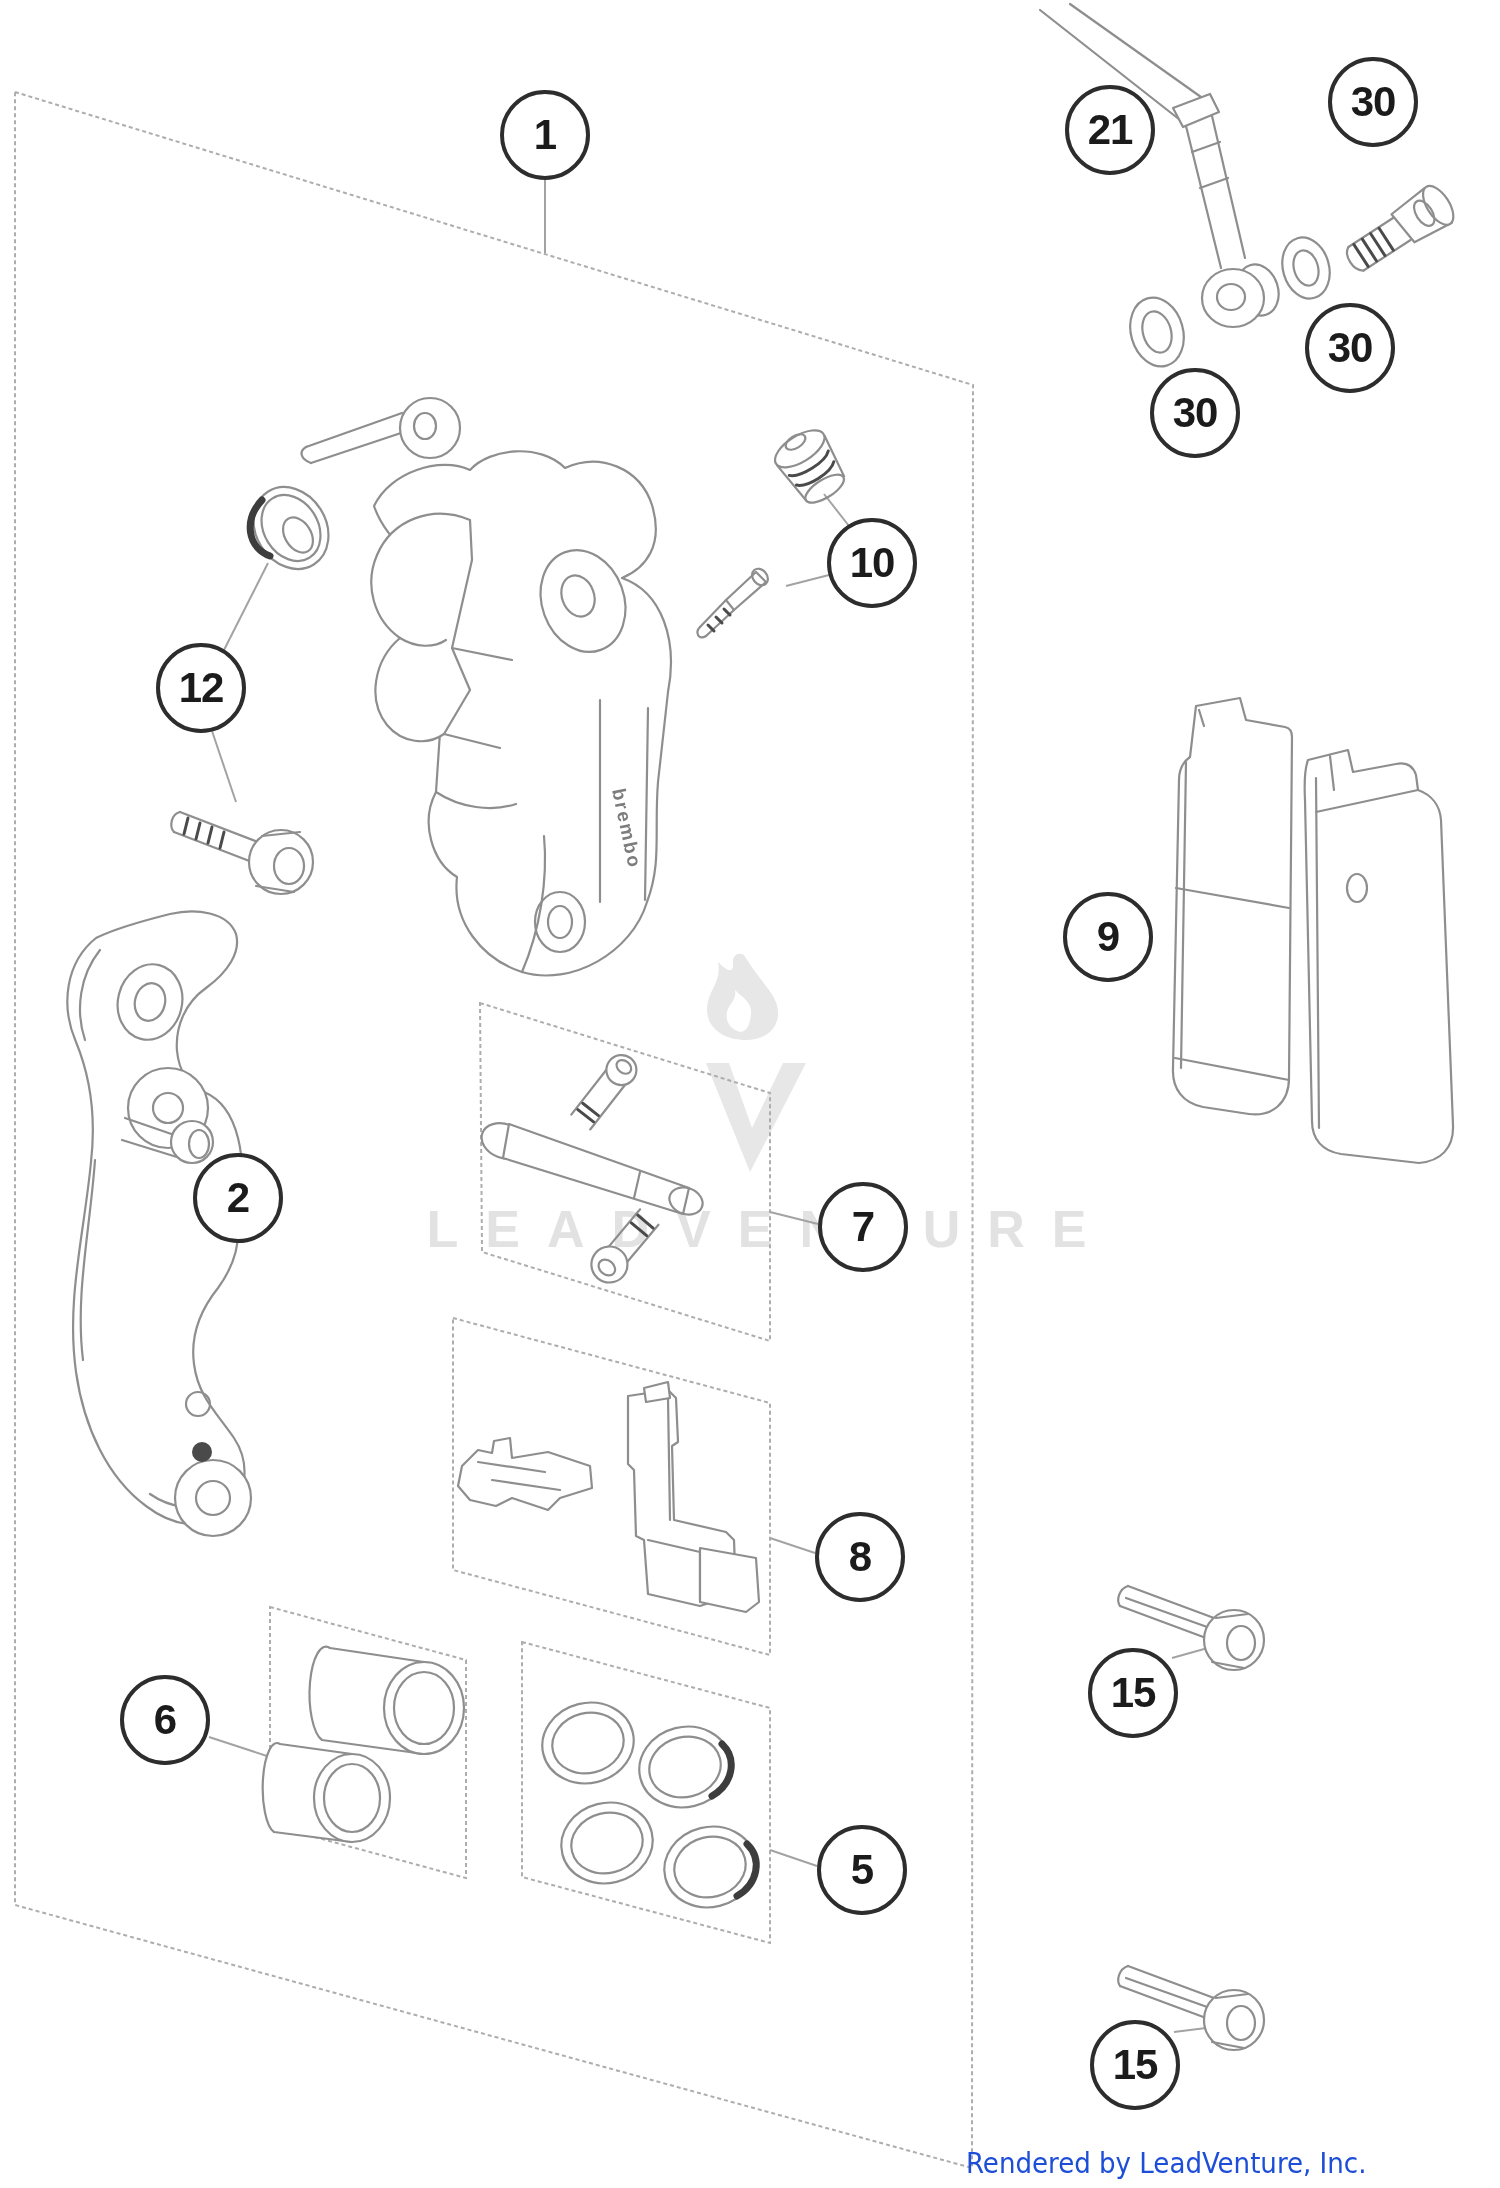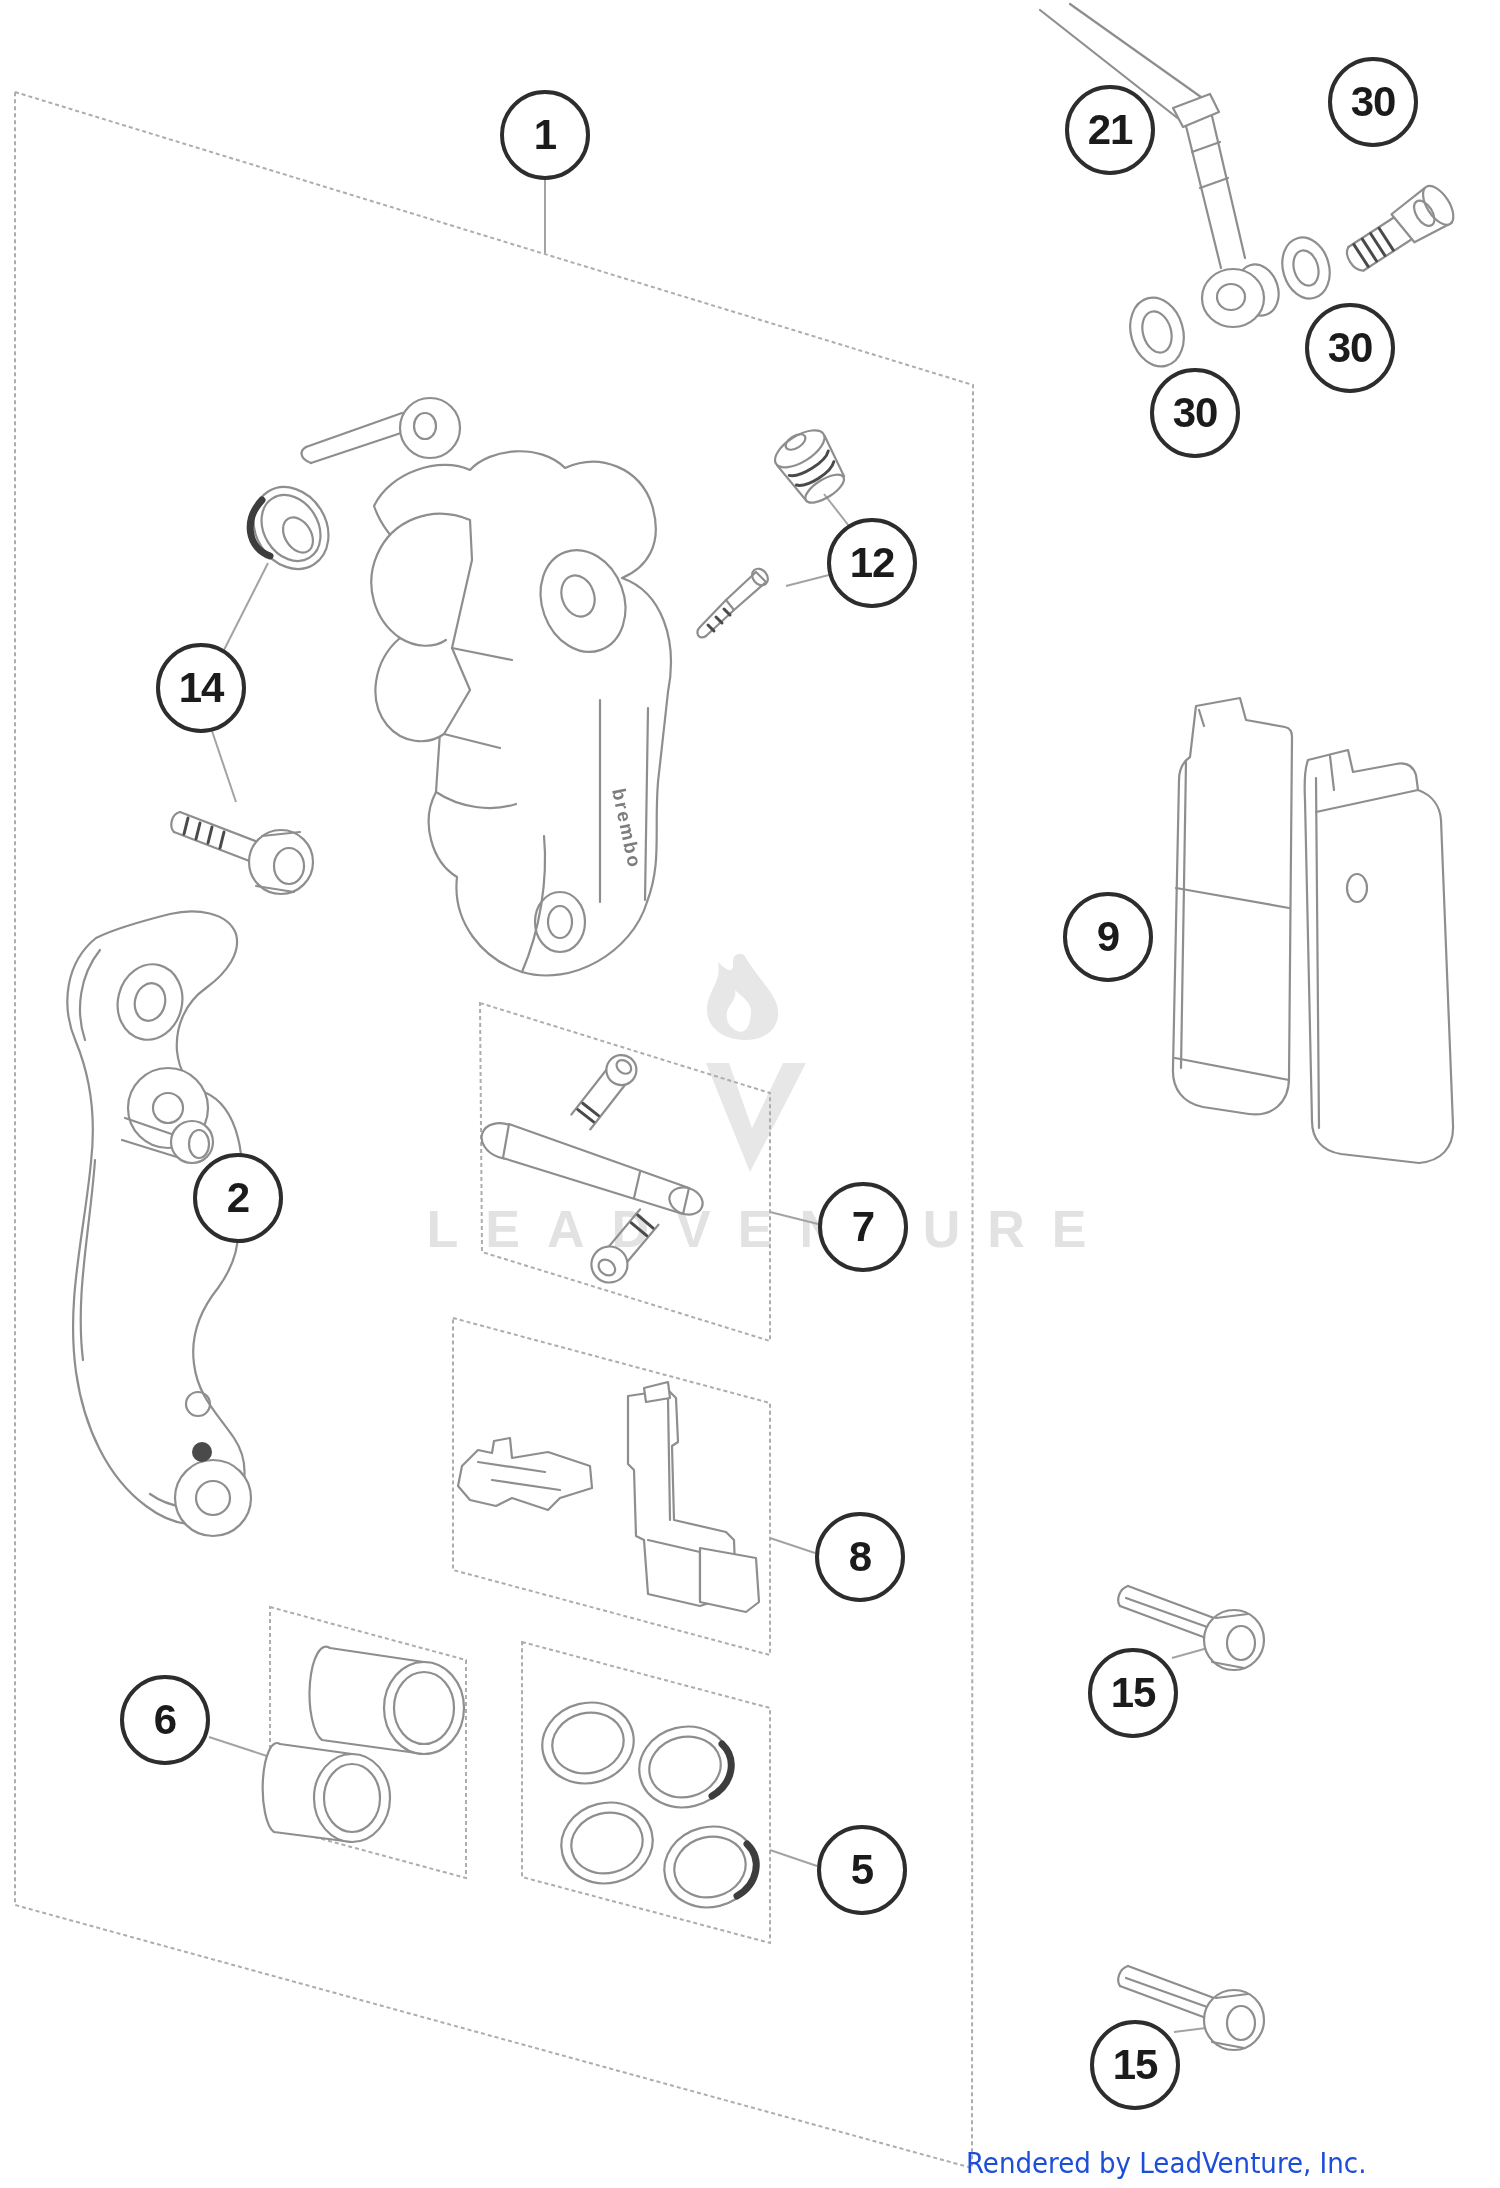--- a/index.html
+++ b/index.html
@@ -278,24 +278,24 @@
       <div class="callout" style="left: 1328px; top: 57px; width: 90px; height: 90px;">
         <span>30</span>
       </div>
       <div class="callout" style="left: 1305px; top: 303px; width: 90px; height: 90px;">
         <span>30</span>
       </div>
       <div class="callout" style="left: 1150px; top: 368px; width: 90px; height: 90px;">
         <span>30</span>
       </div>
       <div class="callout" style="left: 827px; top: 518px; width: 90px; height: 90px;">
+        <span>10</span>
+      </div>
+      <div class="callout" style="left: 156px; top: 643px; width: 90px; height: 90px;">
         <span>12</span>
-      </div>
-      <div class="callout" style="left: 156px; top: 643px; width: 90px; height: 90px;">
-        <span>14</span>
       </div>
       <div class="callout" style="left: 1063px; top: 892px; width: 90px; height: 90px;">
         <span>9</span>
       </div>
       <div class="callout" style="left: 193px; top: 1153px; width: 90px; height: 90px;">
         <span>2</span>
       </div>
       <div class="callout" style="left: 818px; top: 1182px; width: 90px; height: 90px;">
         <span>7</span>
       </div>

